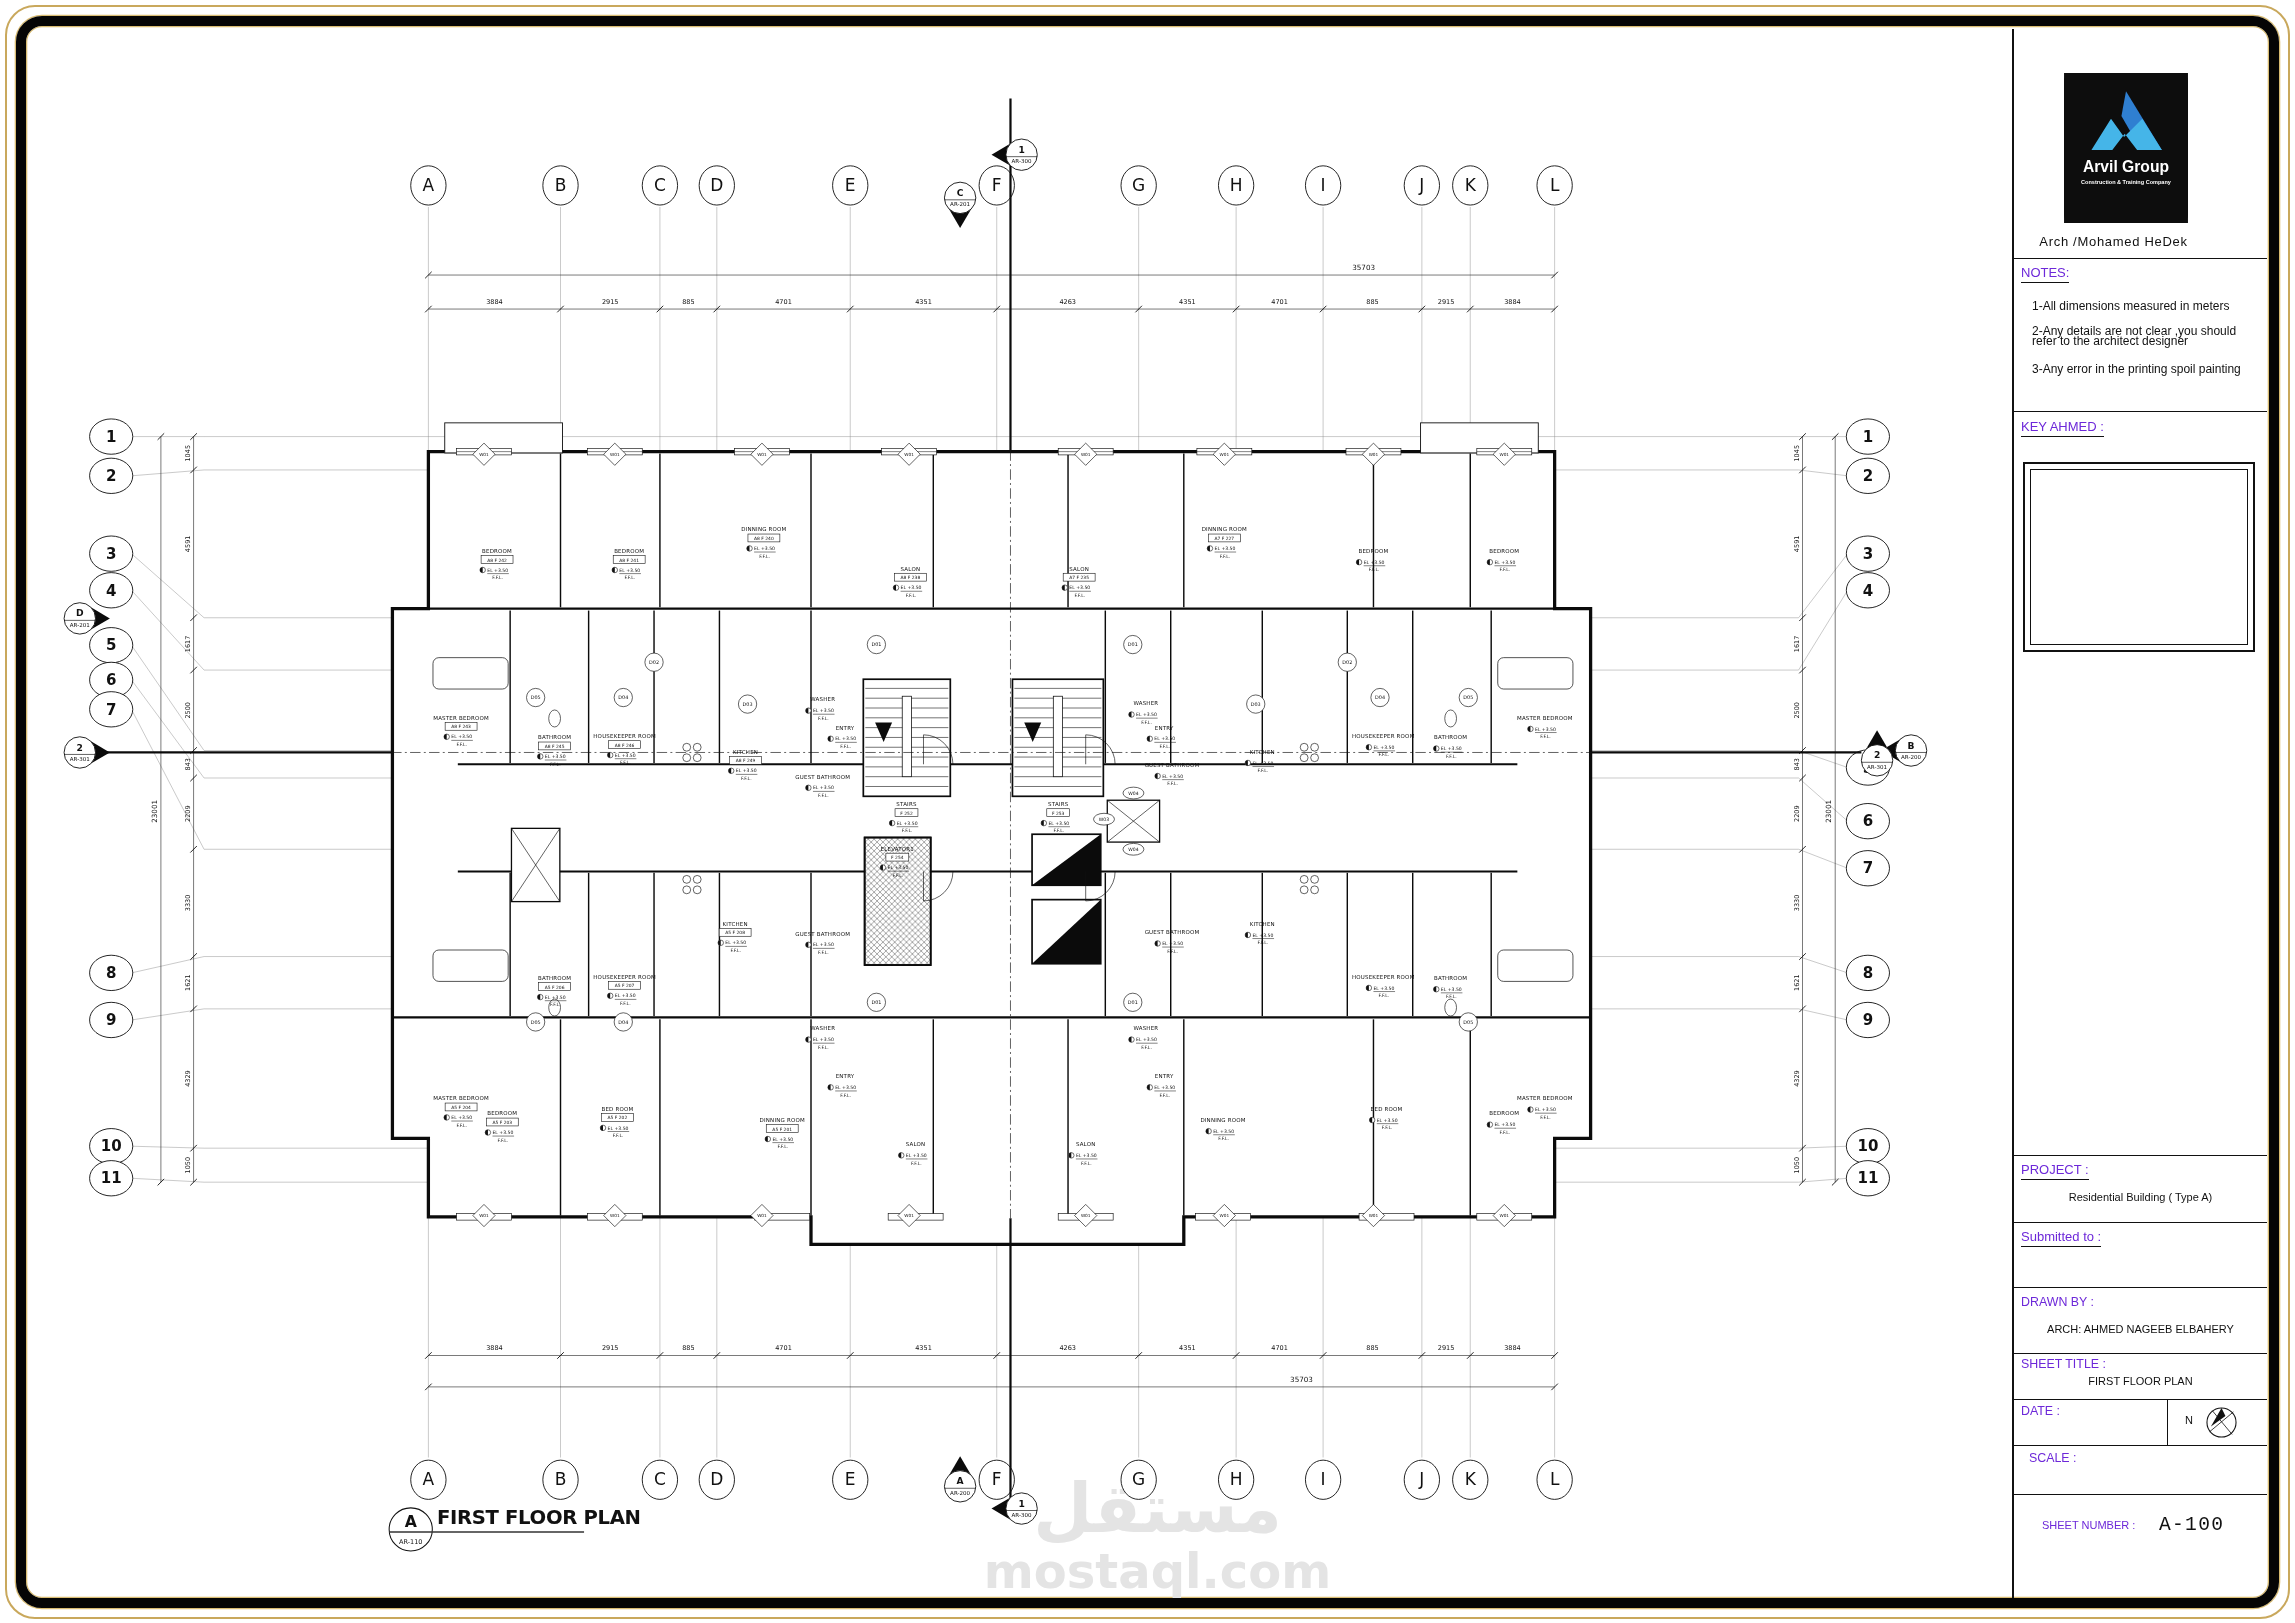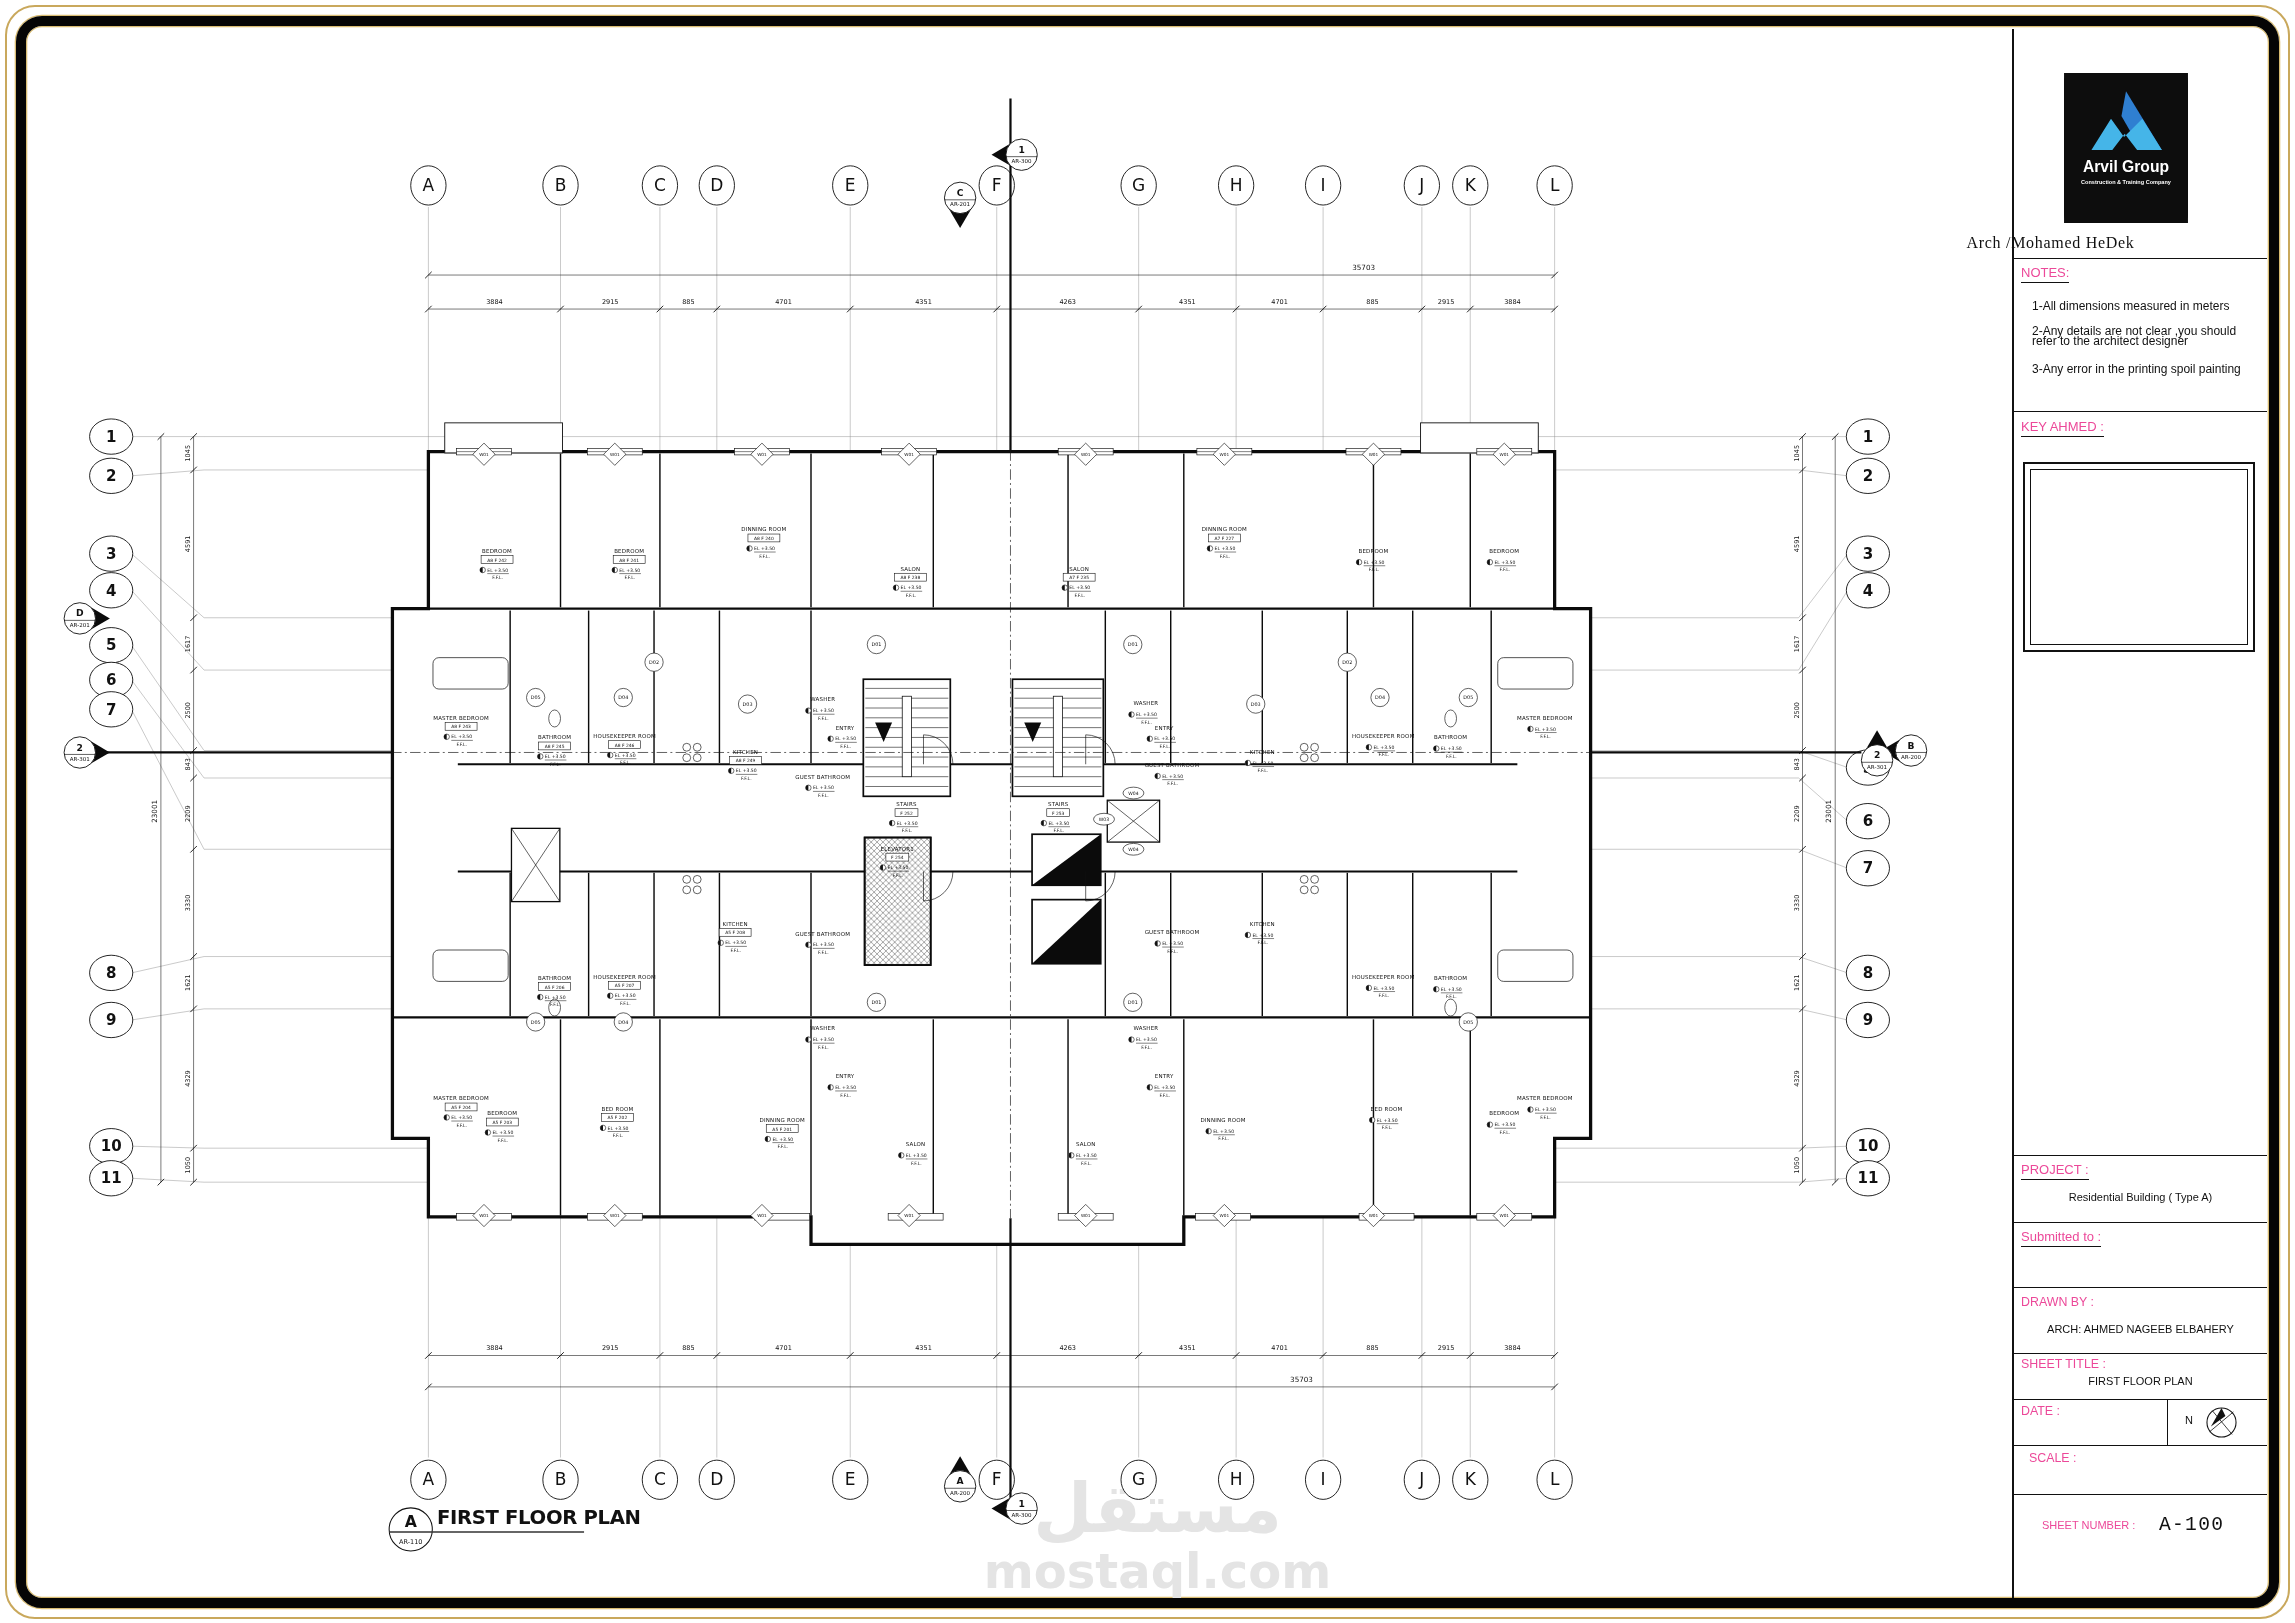--- a/index.html
+++ b/index.html
@@ -5,21 +5,21 @@
   html,body{margin:0;padding:0;background:#fff;}
   #sheet{position:relative;width:2295px;height:1624px;background:#fff;overflow:hidden;
          font-family:"Liberation Sans",sans-serif;color:#111;}
   .abs{position:absolute;}
   
   #border-gold-outer{left:5.2px;top:5.2px;right:5.2px;bottom:5.2px;border:2px solid #c9a85c;border-radius:30px;}
   #border-black{left:15.7px;top:15.7px;right:15.7px;bottom:15.7px;border:10.5px solid #050505;border-radius:26px;
                 box-shadow:0 0 0 1.3px #d9bc72, inset 0 0 0 1.3px #d9bc72;}
   
   .tb-line{background:#111;}
-  .tb-label{font-size:13px;color:#ec4899;white-space:nowrap;}
+  .tb-label{font-size:13px;color:#6d28d9;white-space:nowrap;}
   .tb-underline{text-decoration:none;border-bottom:1.3px solid #111;padding-bottom:2px;}
   .tb-note{font-size:12px;line-height:9.8px;width:216px;margin-left:11px;}
   .tb-center{width:253px;text-align:center;}
   #logo-box{background:#0d0d0d;border-radius:8px;}
   #keyplan-box{border:2px solid #111;}
   #keyplan-inner{position:absolute;left:4.6px;top:4.6px;right:4.6px;bottom:4.6px;border:1.3px solid #111;}
   #sheetnum-value{font-family:"DejaVu Sans Mono",monospace;font-size:19.6px;letter-spacing:1.3px;}
   
   .wm{color:#e4e4e4;font-family:"DejaVu Sans",sans-serif;font-weight:bold;text-align:center;white-space:nowrap;}
   #plan-svg{position:absolute;left:0;top:0;z-index:3;}
@@ -1166,21 +1166,21 @@
 
   <div class="abs tbz" id="logo-box" style="left:2064px;top:73px;width:124px;height:150px;">
     <svg width="124" height="150" viewBox="0 0 190 230">
       <rect x="0" y="0" width="190" height="230" fill="#0d0d0d"></rect>
       <polygon points="95,28 150,118 118,118 88,66" fill="#2f7fd1"></polygon>
       <polygon points="42,118 72,70 92,98 120,70 150,118 112,118 93,93 74,118" fill="#45b5e8"></polygon>
       <text x="95" y="152" text-anchor="middle" fill="#fff" font-family="Liberation Sans,sans-serif" font-weight="bold" font-size="24">Arvil Group</text>
       <text x="95" y="170" text-anchor="middle" fill="#fff" font-family="Liberation Sans,sans-serif" font-weight="bold" font-size="8.5">Construction &amp; Training Company</text>
     </svg>
   </div>
-  <div class="abs tbz tb-center" style="left:1924px;top:234px;font-size:16px;letter-spacing:0.7px;font-family:Liberation Serif, serif;">
+  <div class="abs tbz tb-center" style="left:1987px;top:234px;font-size:13px;letter-spacing:0.7px;">
     <span>Arch  /Mohamed  HeDek</span>
   </div>
   <div class="abs tbz tb-line" style="left:2014px;top:258px;width:253px;height:1.3px;"></div>
 
   <div class="abs tbz tb-label" style="left:2021px;top:265px;"><span class="tb-underline">NOTES:</span></div>
   <div class="abs tbz tb-note" style="left:2021px;top:302px;">1-All dimensions measured in meters</div>
   <div class="abs tbz tb-note" style="left:2021px;top:327px;">2-Any details are not clear ,you should refer to the architect designer</div>
   <div class="abs tbz tb-note" style="left:2021px;top:365px;">3-Any error in the printing spoil painting</div>
   <div class="abs tbz tb-line" style="left:2014px;top:411px;width:253px;height:1.3px;"></div>
 

